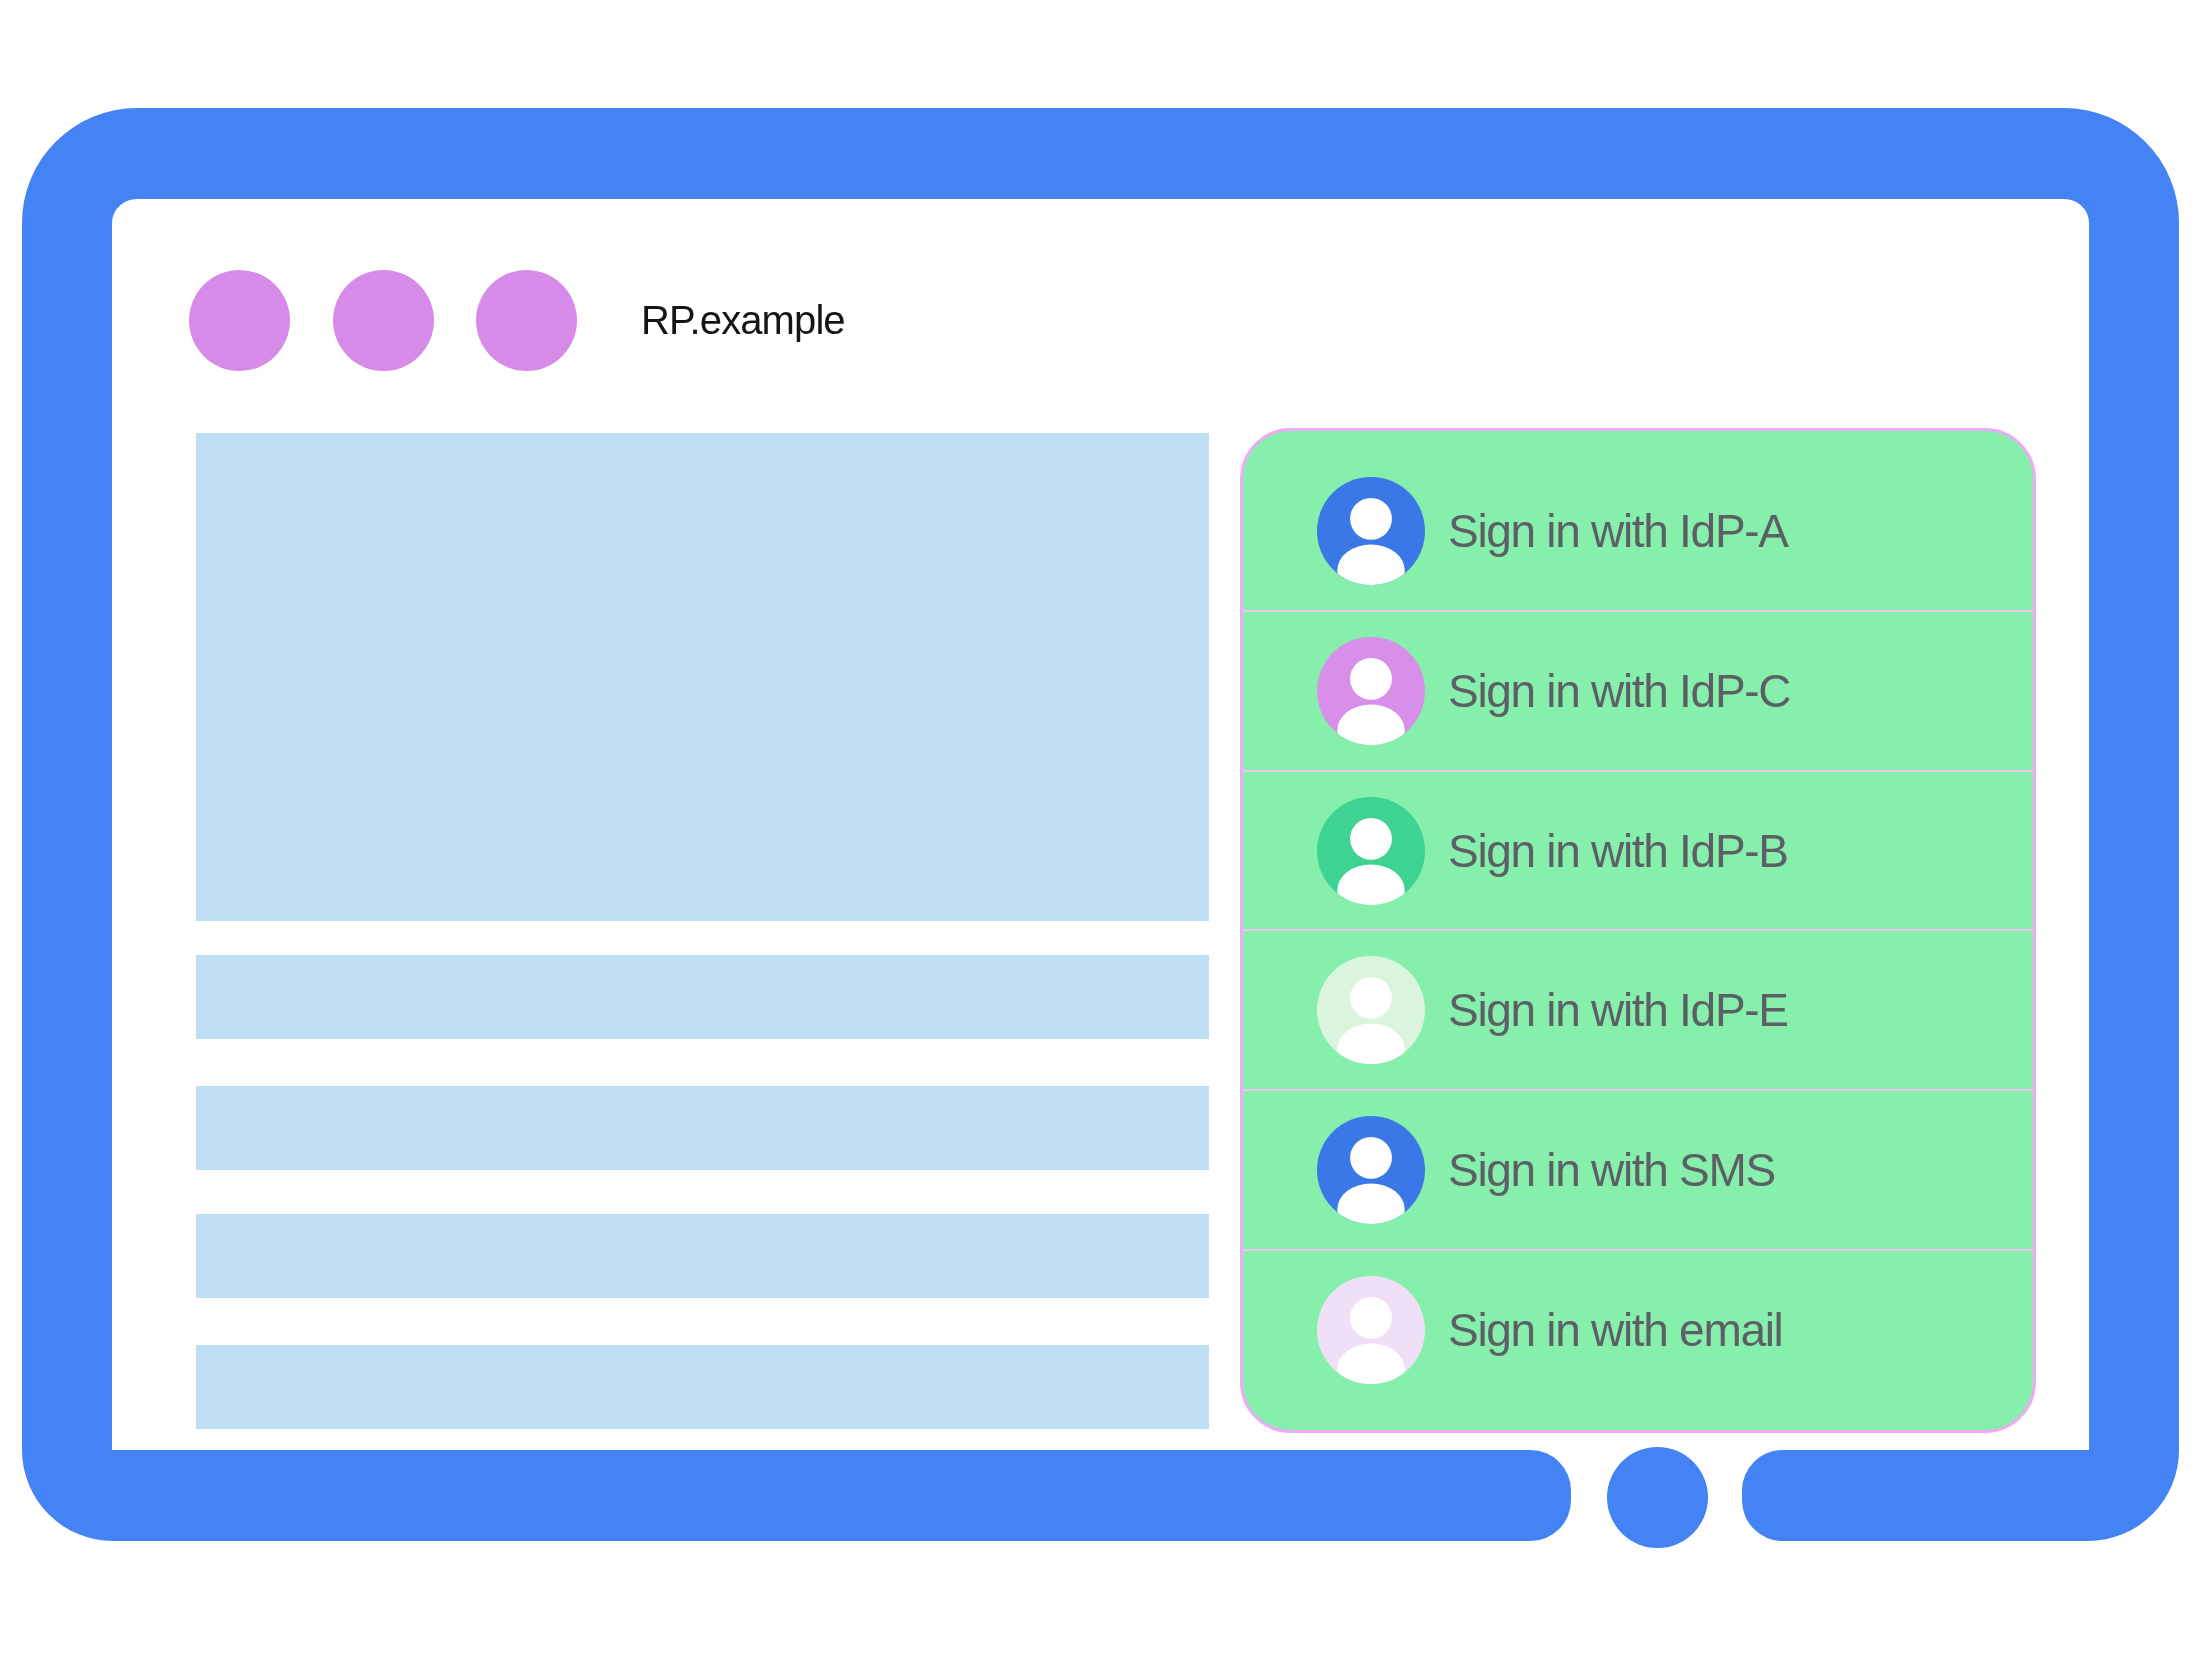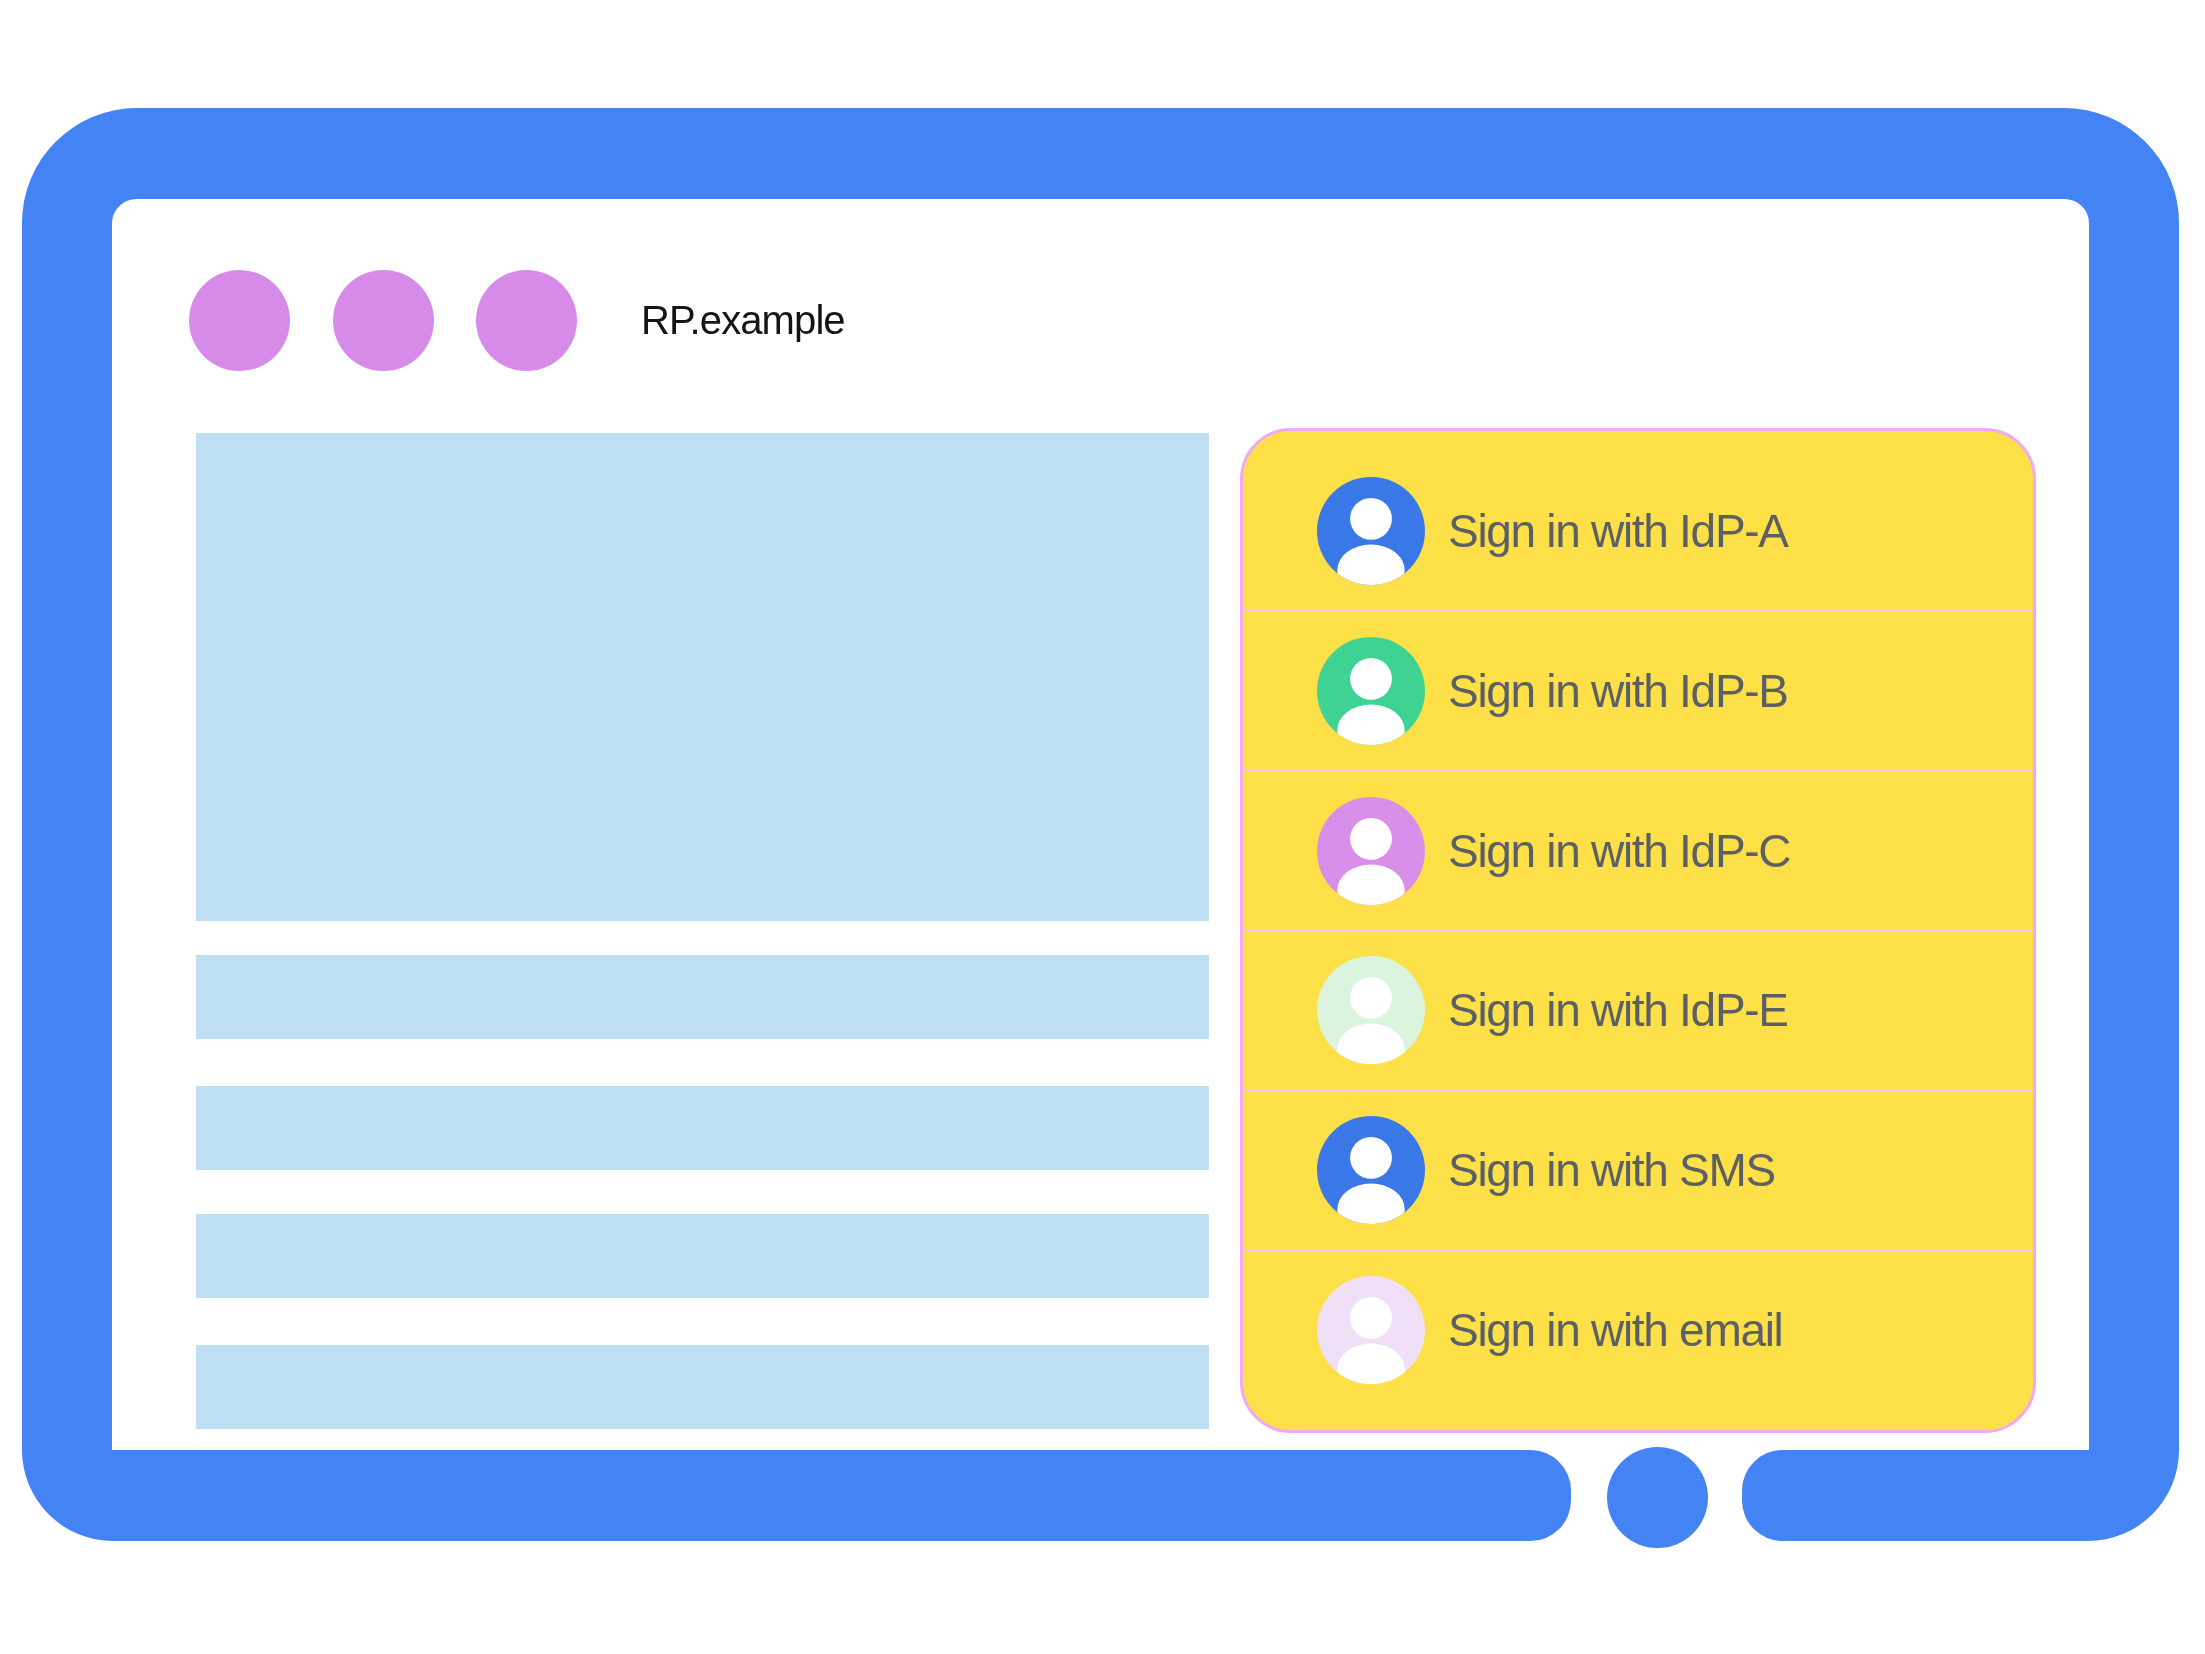--- a/index.html
+++ b/index.html
@@ -26,21 +26,21 @@
   
   .ph{position:absolute;left:196px;width:1013px;background:var(--placeholder,#BFE0F4);}
   .ph-hero{top:433px;height:488px;}
   .ph-line1{top:955px;height:84px;}
   .ph-line2{top:1086px;height:84px;}
   .ph-line3{top:1214px;height:84px;}
   .ph-line4{top:1345px;height:84px;}
 
   
   .signin-panel{position:absolute;left:1240px;top:428px;width:796px;height:1005px;
-                box-sizing:border-box;background:#fde047;
+                box-sizing:border-box;background:#86efac;
                 border:3.5px solid var(--panelBorder,#EFA9F6);border-radius:51px;
                 display:flex;flex-direction:column;padding:21px 0;overflow:hidden;}
   .signin-row{flex:1;display:flex;align-items:center;padding-left:74px;gap:23px;
               box-sizing:border-box;}
   .signin-row + .signin-row{border-top:2.6px solid var(--divider,#F2C3F7);}
   .avatar{width:108px;height:108px;flex:0 0 auto;display:block;}
   .signin-label{font-size:46px;letter-spacing:-1.3px;color:var(--labelColor,#5C6065);
                 white-space:nowrap;}
 </style>
 </head>
@@ -78,47 +78,47 @@
           <circle cx="24" cy="18.6" r="9.3"></circle>
             <ellipse cx="24" cy="41.5" rx="15" ry="11.5"></ellipse>
         </g>
       </svg>
       <span class="signin-label">Sign in with IdP-A</span>
     </div>
 
     <div class="signin-row">
       <svg class="avatar" viewBox="0 0 48 48">
         <defs>
+            <clipPath id="cp2">
+              <circle cx="24" cy="24" r="24"></circle>
+            </clipPath>
+          </defs>
+        <circle class="bg" cx="24" cy="24" r="24" fill="#D88FE9"></circle>
+        <g clip-path="url(#cp2)" fill="#ffffff">
+          <circle cx="24" cy="18.6" r="9.3"></circle>
+            <ellipse cx="24" cy="41.5" rx="15" ry="11.5"></ellipse>
+        </g>
+      </svg>
+      <span class="signin-label">Sign in with IdP-C</span>
+    </div>
+
+    <div class="signin-row">
+      <svg class="avatar" viewBox="0 0 48 48">
+        <defs>
             <clipPath id="cp1">
               <circle cx="24" cy="24" r="24"></circle>
             </clipPath>
           </defs>
         <circle class="bg" cx="24" cy="24" r="24" fill="#3FD393"></circle>
         <g clip-path="url(#cp1)" fill="#ffffff">
           <circle cx="24" cy="18.6" r="9.3"></circle>
             <ellipse cx="24" cy="41.5" rx="15" ry="11.5"></ellipse>
         </g>
       </svg>
       <span class="signin-label">Sign in with IdP-B</span>
-    </div>
-
-    <div class="signin-row">
-      <svg class="avatar" viewBox="0 0 48 48">
-        <defs>
-            <clipPath id="cp2">
-              <circle cx="24" cy="24" r="24"></circle>
-            </clipPath>
-          </defs>
-        <circle class="bg" cx="24" cy="24" r="24" fill="#D88FE9"></circle>
-        <g clip-path="url(#cp2)" fill="#ffffff">
-          <circle cx="24" cy="18.6" r="9.3"></circle>
-            <ellipse cx="24" cy="41.5" rx="15" ry="11.5"></ellipse>
-        </g>
-      </svg>
-      <span class="signin-label">Sign in with IdP-C</span>
     </div>
 
 
     <div class="signin-row">
       <svg class="avatar" viewBox="0 0 48 48">
         <defs>
             <clipPath id="cp4">
               <circle cx="24" cy="24" r="24"></circle>
             </clipPath>
           </defs>

